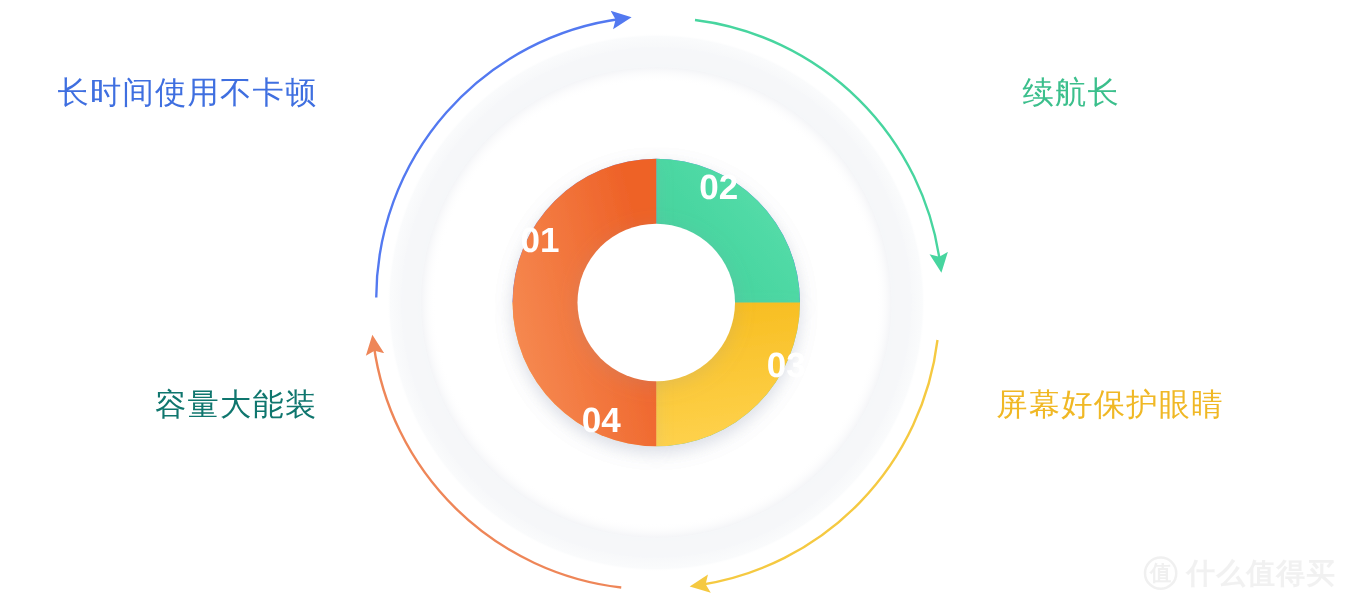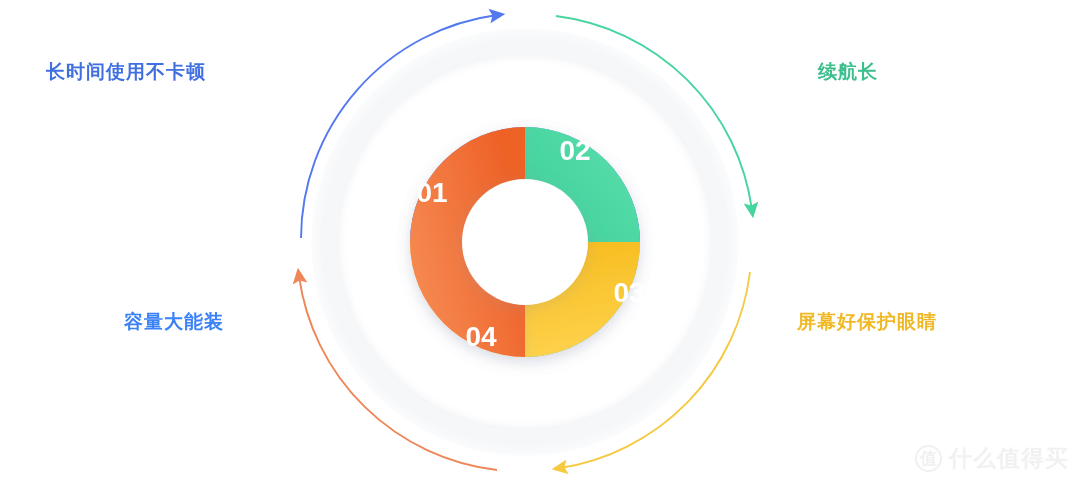--- a/index.html
+++ b/index.html
@@ -16,22 +16,22 @@
   }
   #stage {
     position: absolute;
     left: 0;
     top: 0;
     width: 1080px;
     height: 486px;
   }
   .label {
     position: absolute;
-    font-size: 19px;
-    font-weight: bold;
+    font-size: 25px;
+    font-weight: normal;
     letter-spacing: 1px;
     white-space: nowrap;
     line-height: 1;
   }
   #label-1 { left: 46px;  top: 62px;  }
   #label-2 { left: 797px; top: 62px; margin-left: 21px;  }
   #label-3 { left: 797px; top: 312px; text-align: right; }
   #label-4 { left: 124px; top: 312px; }
 
   #watermark {
@@ -164,20 +164,20 @@
     <path d="M 556,16 A 226,226 0 0 1 752,210" fill="none" stroke="#3ed39a" stroke-width="1.9" opacity="0.95" marker-end="url(#ah-green)"></path>
 
     <path d="M 750,272 A 226,226 0 0 1 560,468" fill="none" stroke="#f5c737" stroke-width="1.9" opacity="0.95" marker-end="url(#ah-yellow)"></path>
 
     <path d="M 497,470 A 226,226 0 0 1 299,276" fill="none" stroke="#ee8050" stroke-width="1.9" opacity="0.95" marker-end="url(#ah-orange)"></path>
   </svg>
 
   <div class="label" id="label-1" style="color:#3f6fe0">长时间使用不卡顿</div>
   <div class="label" id="label-2" style="color:#3bbf8c">续航长</div>
   <div class="label" id="label-3" style="color:#f0b825">屏幕好保护眼睛</div>
-  <div class="label" id="label-4" style="color:#3b82f6">容量大能装</div>
+  <div class="label" id="label-4" style="color:#0f766e">容量大能装</div>
 
   <div id="watermark">
     <div id="wm-badge">值</div>
     <div id="wm-text">什么值得买</div>
   </div>
 
 </div>
 
 </body></html>

